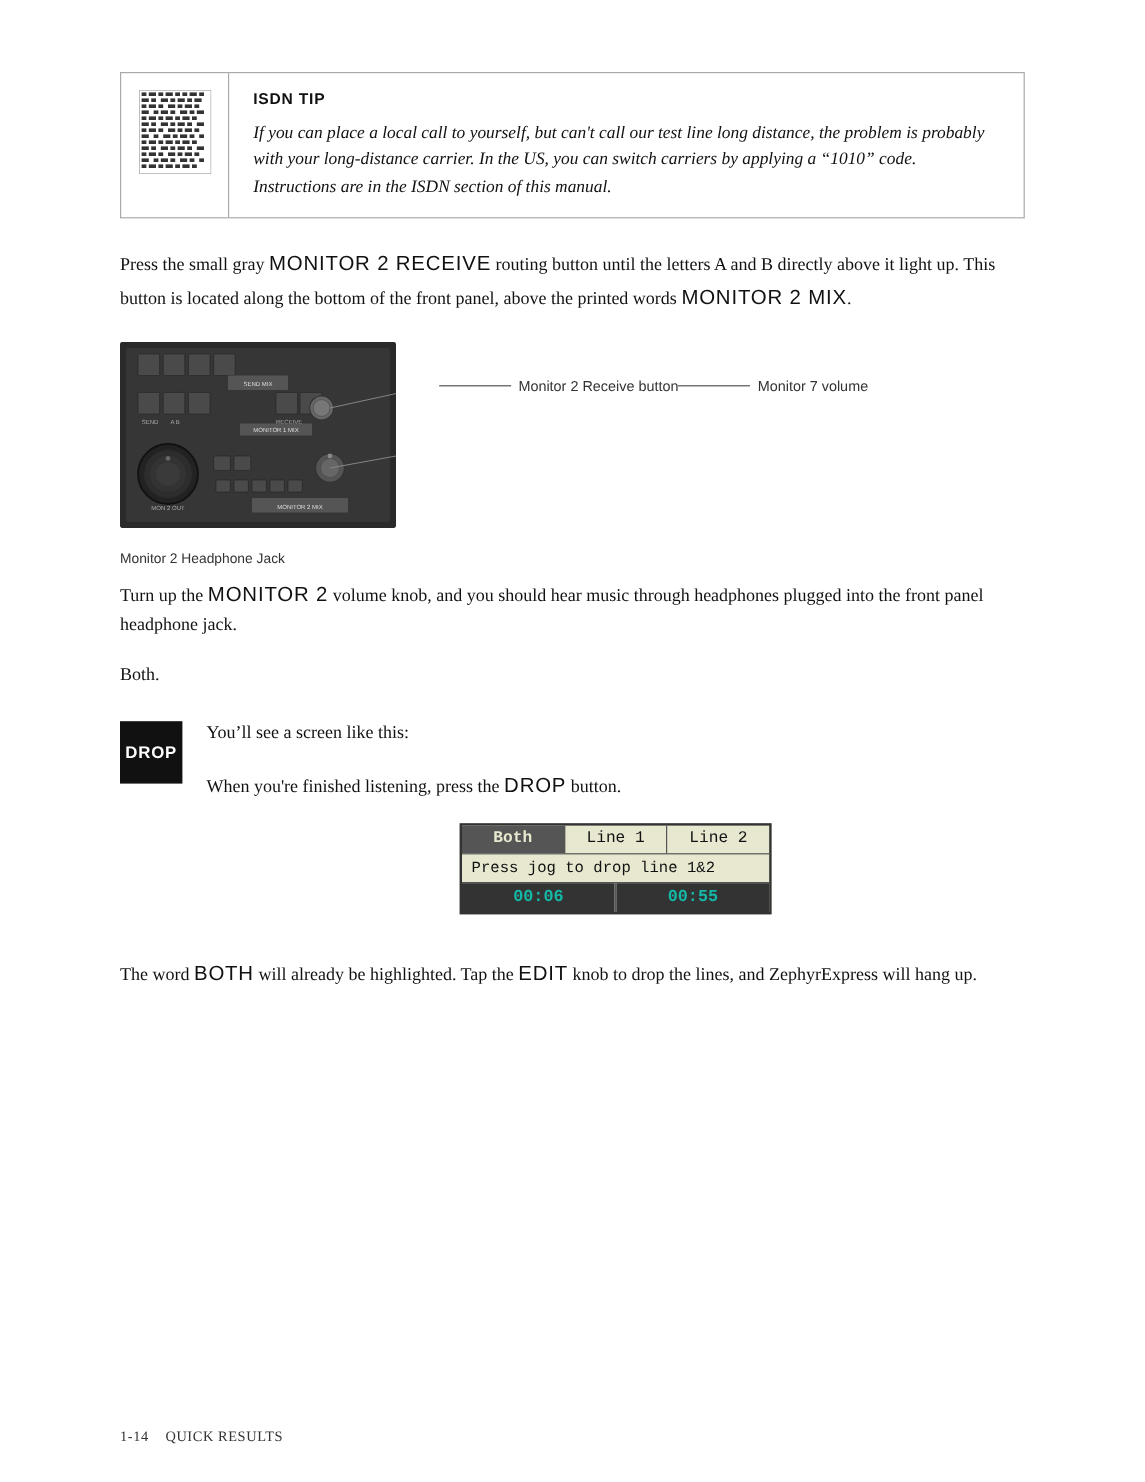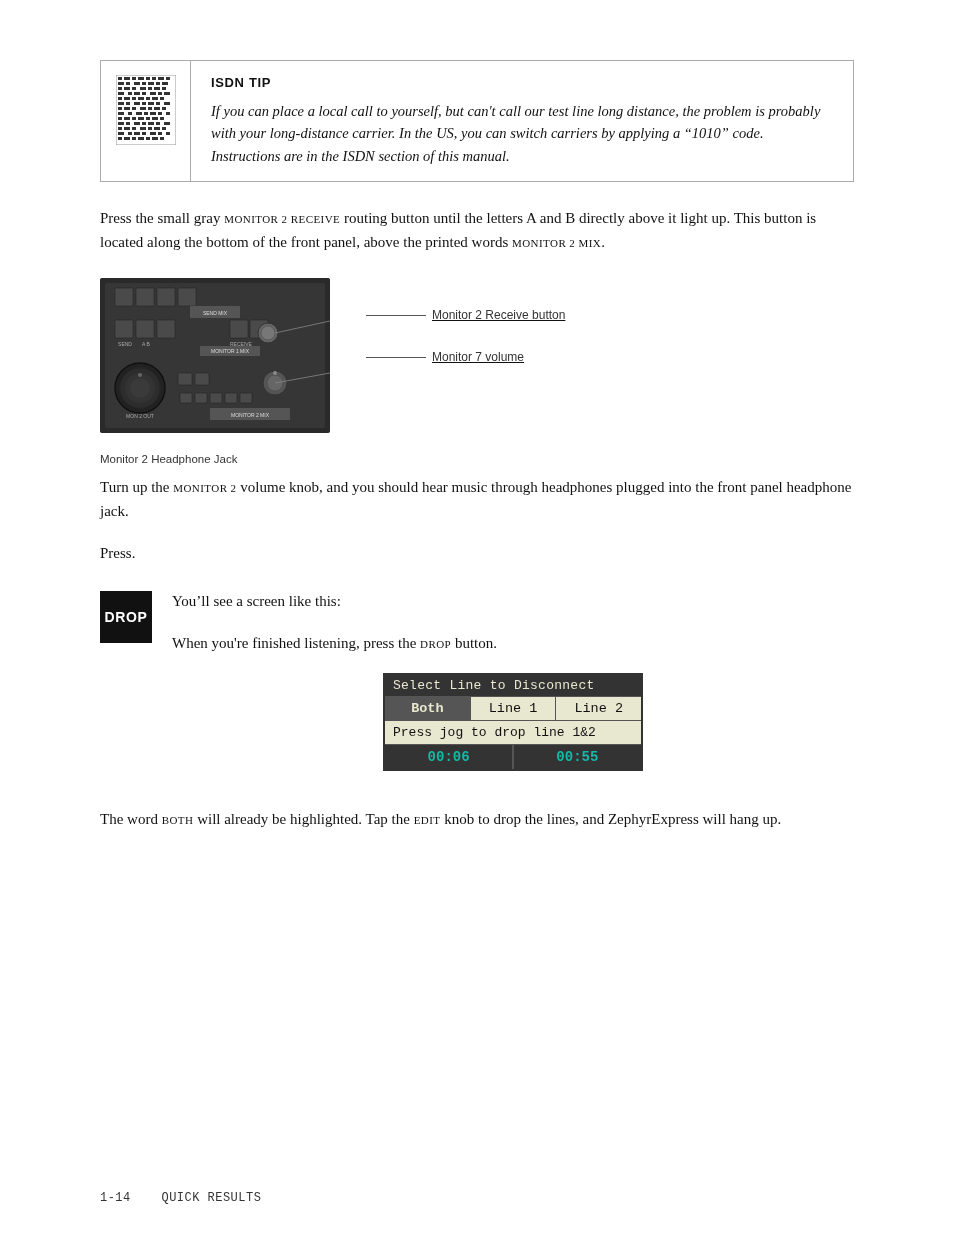--- a/index.html
+++ b/index.html
@@ -50,22 +50,22 @@
       font-style: italic;
     }
 
     
     .body-para {
       margin-bottom: 18px;
       line-height: 1.6;
       font-size: 15px;
     }
     .body-para code, .inline-mono {
-      font-family: Liberation Serif, serif;
-      font-size: 11px;
+      font-family: Liberation Sans, sans-serif;
+      font-size: 17px;
       text-transform: uppercase;
       letter-spacing: 0.04em;
     }
 
     
     .figure-area {
       display: flex;
       flex-direction: row;
       align-items: flex-start;
       margin: 24px 0 10px 0;
@@ -85,25 +85,22 @@
       overflow: hidden;
     }
     .figure-caption {
       font-family: Arial, sans-serif;
       font-size: 11.5px;
       color: #333;
       margin-top: 20px;
     }
     .figure-labels {
       display: flex;
-      flex-direction: column;
-      gap: 28px;
       padding-top: 30px;
       margin-left: 20px;
-      text-decoration: underline;
     }
     .figure-label-line {
       display: flex;
       align-items: center;
       gap: 6px;
       font-family: Arial, sans-serif;
       font-size: 12px;
       color: #333;
     }
     .leader-line {
@@ -208,21 +205,21 @@
     .screen-timer-divider {
       width: 1.5px;
       background: #555;
     }
 
     
     .page-footer {
       position: absolute;
       bottom: 30px;
       left: 100px;
-      font-family: Liberation Mono, monospace;
+      font-family: Liberation Serif, serif;
       font-size: 12px;
       color: #333;
       letter-spacing: 0.04em;
     }
   </style>
 </head>
 <body>
 
 <div class="page">
 
@@ -416,36 +413,33 @@
         <span class="leader-line"></span>
         <span>Monitor 7 volume</span>
       </div>
     </div>
   </div>
 
   <p class="body-para">
     Turn up the <span class="inline-mono">Monitor 2</span> volume knob, and you should hear music through headphones plugged into the front panel headphone jack.
   </p>
 
-  <p class="body-para">Press.</p>
+  <p class="body-para">Both.</p>
 
   <div class="drop-section">
     <div class="drop-badge">DROP</div>
     <div class="drop-content">
       <p class="body-para">You’ll see a screen like this:</p>
       <p class="body-para">
         When you're finished listening, press the <span class="inline-mono">Drop</span> button.
       </p>
 
       <div class="screen-wrapper">
         <div class="screen-display">
 
-          <div class="screen-row">
-            <div class="screen-header">Select Line to Disconnect</div>
-          </div>
 
           <div class="screen-row">
             <div class="screen-cell highlighted">Both</div>
             <div class="screen-cell">Line 1</div>
             <div class="screen-cell">Line 2</div>
           </div>
 
           <div class="screen-row">
             <div class="screen-full">Press jog to drop line 1&amp;2</div>
           </div>

